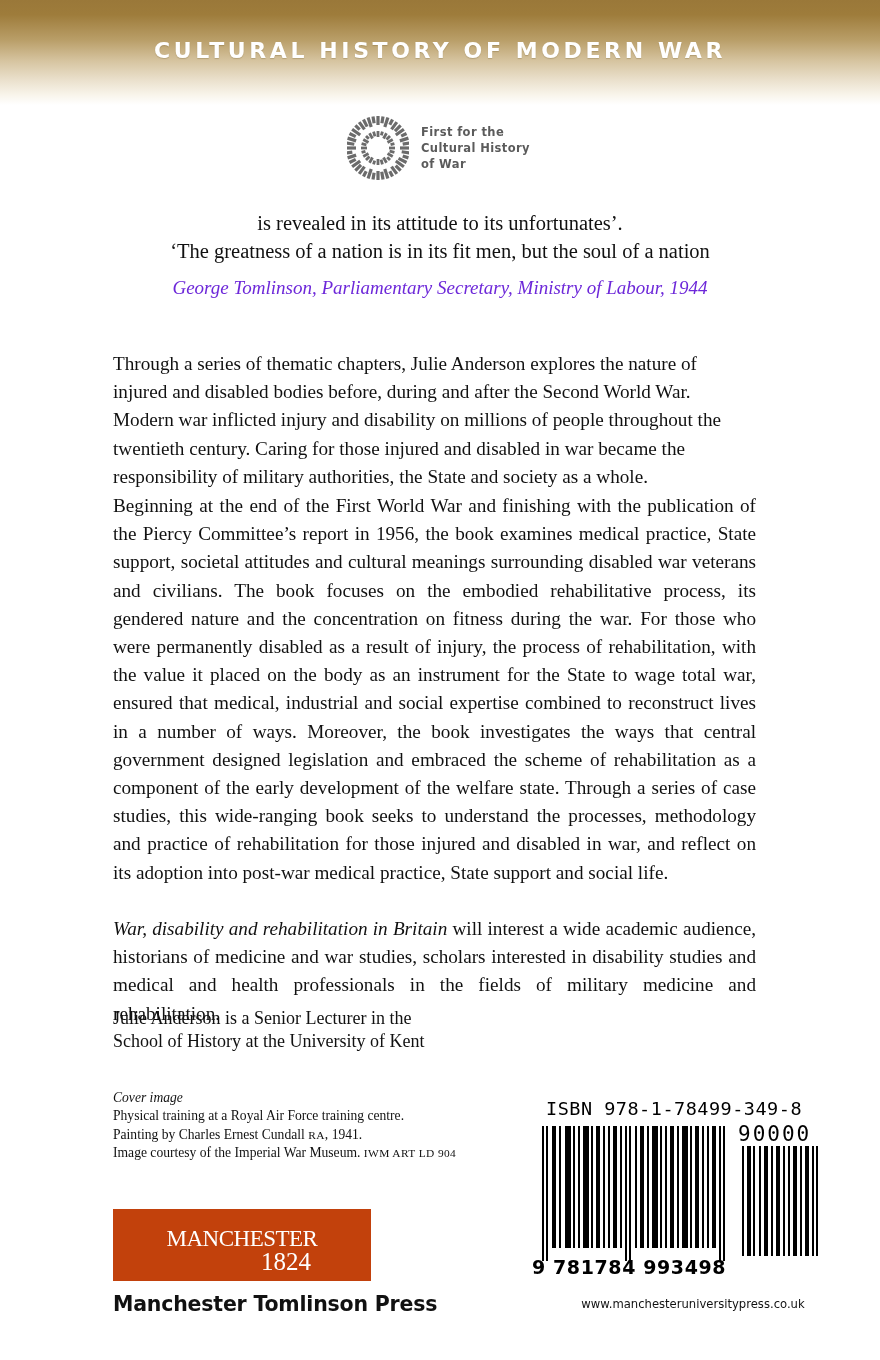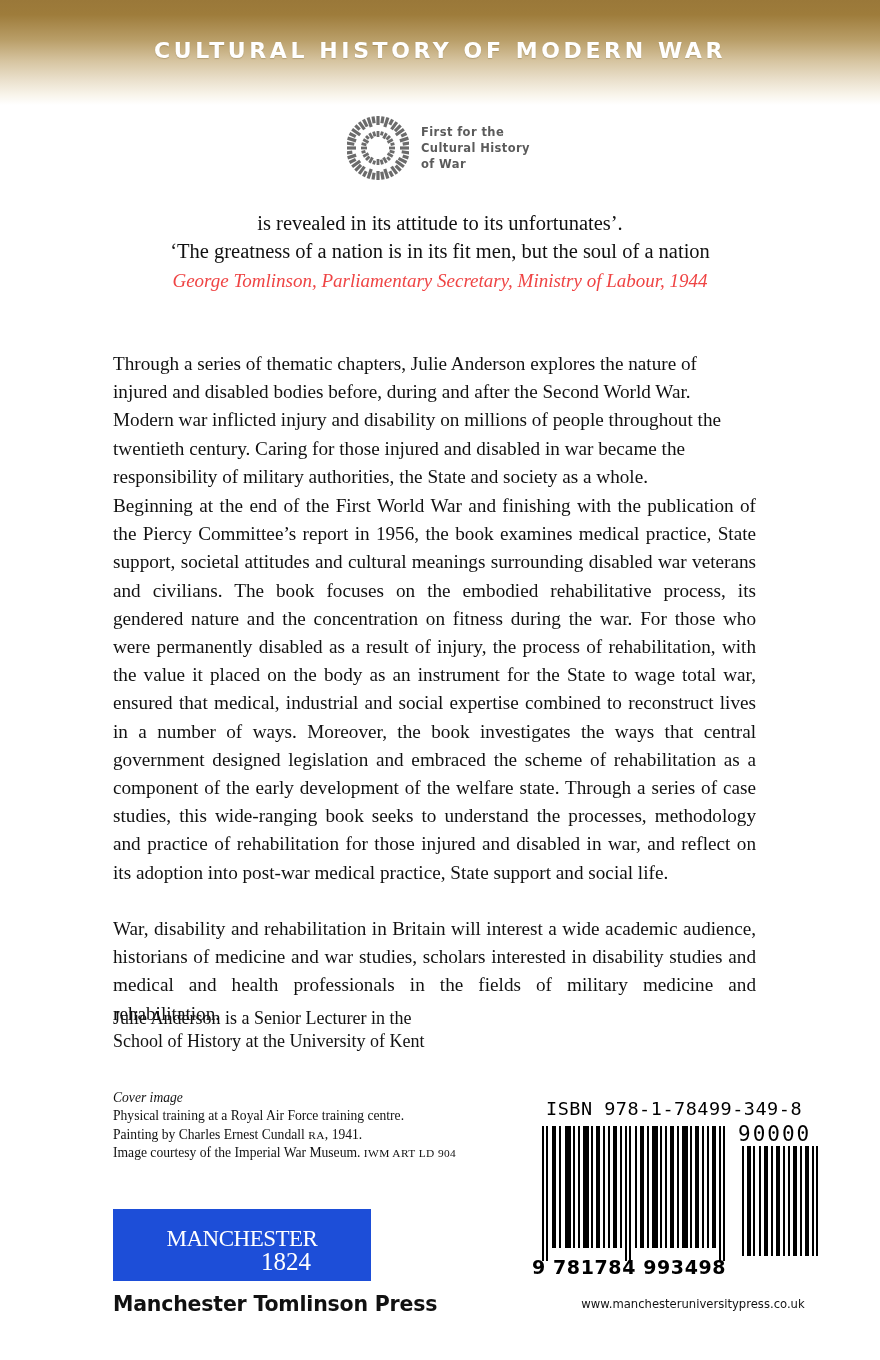--- a/index.html
+++ b/index.html
@@ -86,42 +86,42 @@
     font-family: "Liberation Serif", serif;
     font-size: 20.5px;
     line-height: 28px;
     color: #111111;
   }
   .quote-attrib {
     font-family: "Liberation Serif", serif;
     font-style: italic;
     font-size: 19px;
     line-height: 28px;
-    color: #ef4444;
-    margin-top: 2px;
+    color: #6d28d9;
+    margin-top: 9px;
   }
 
   
   .blurb {
     position: absolute;
     left: 113px;
     width: 643px;
     font-family: "Liberation Serif", serif;
     color: #111111;
     margin-top: 32px;
   }
   .para {
     font-size: 19.2px;
     line-height: 28.2px;
     margin: 0 0 18px 0;
     text-align: justify;
     text-justify: inter-word;
   }
   .para.ragged { text-align: left; }
-  .para .it { }
+  .para .it { font-style: italic; }
 
   
   .author-note {
     position: absolute;
     left: 113px;
     top: 1007px;
     width: 500px;
     font-family: "Liberation Serif", serif;
     font-size: 18px;
     line-height: 23px;
@@ -203,21 +203,21 @@
 
   
   .publisher {
     position: absolute;
     left: 113px;
     top: 1209px;
   }
   .pub-mark {
     width: 258px;
     height: 72px;
-    background: #1d4ed8;
+    background: #c2410c;
     position: relative;
   }
   .pub-mark-name {
     position: absolute;
     top: 9px; left: 0; width: 258px;
     text-align: center;
     font-family: "Liberation Serif", serif;
     font-size: 33px;
     line-height: 34px;
     color: #ffffff;

